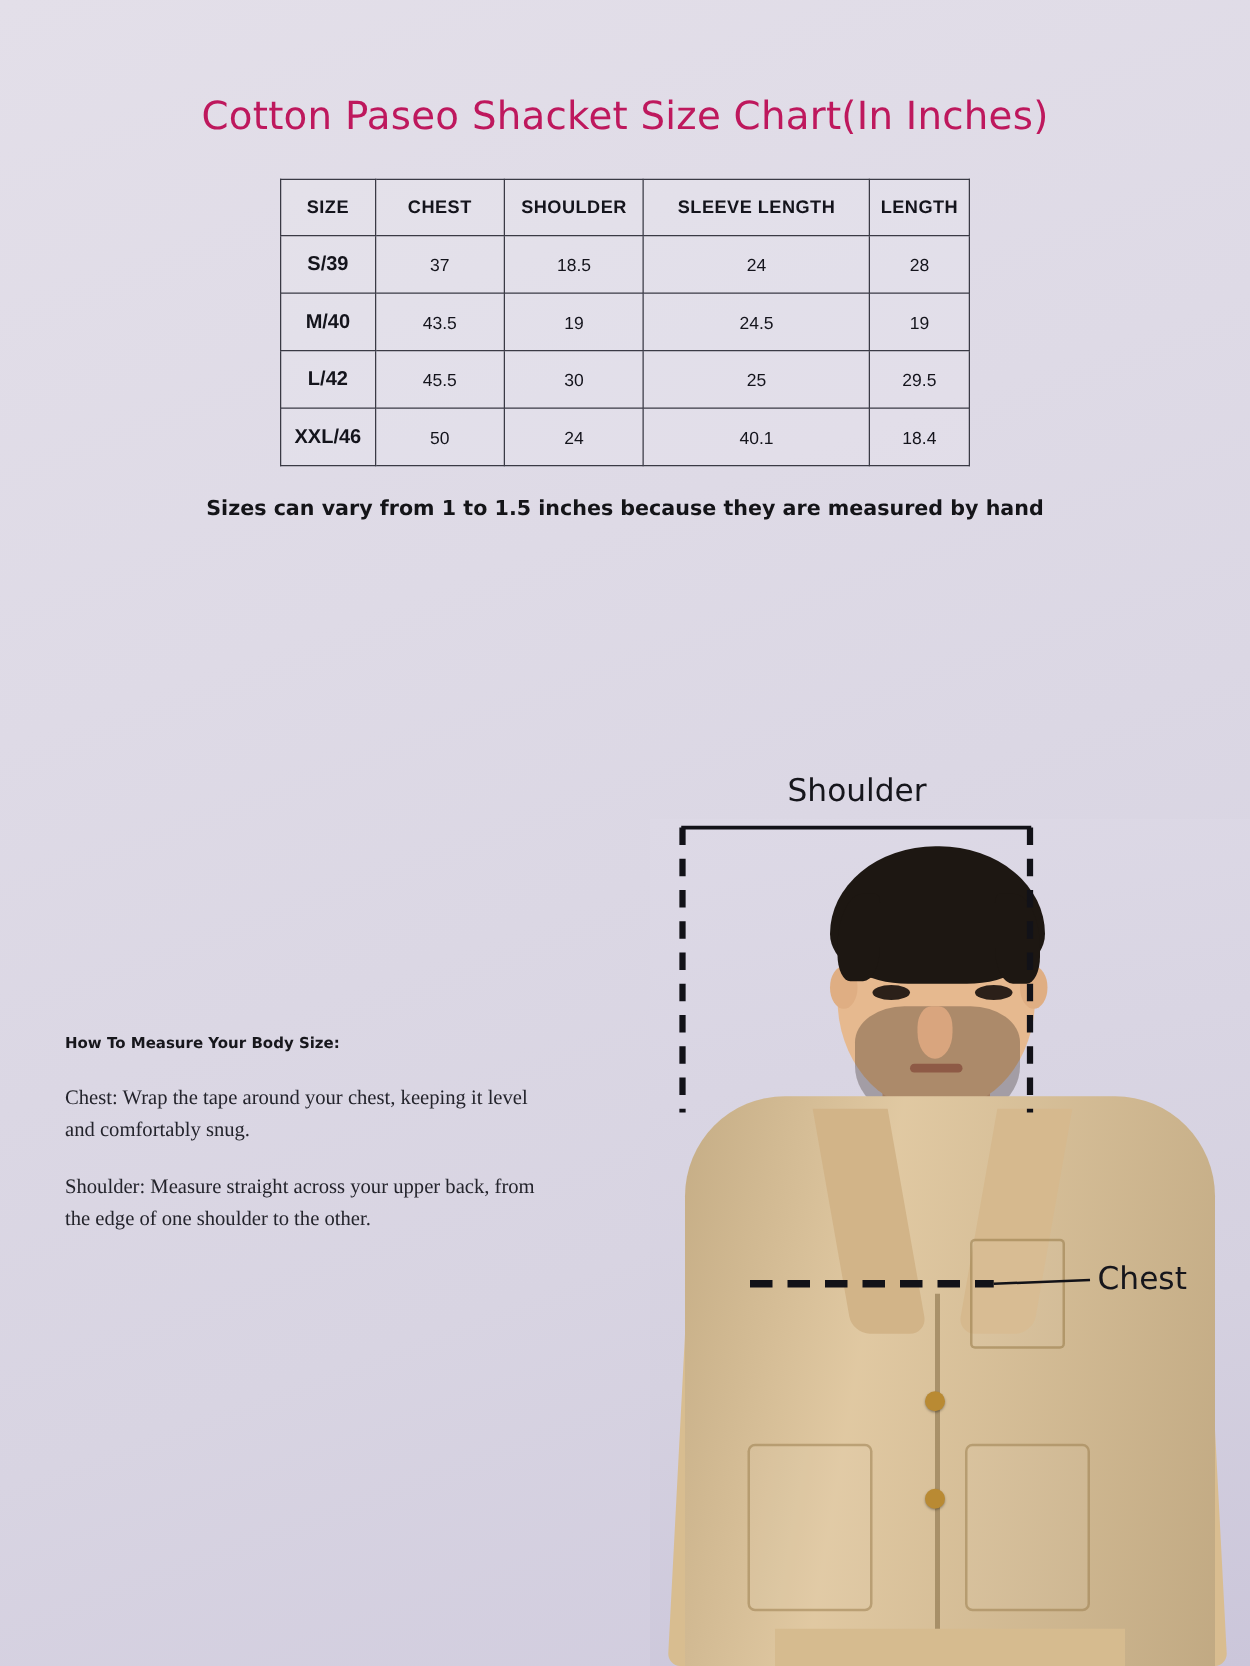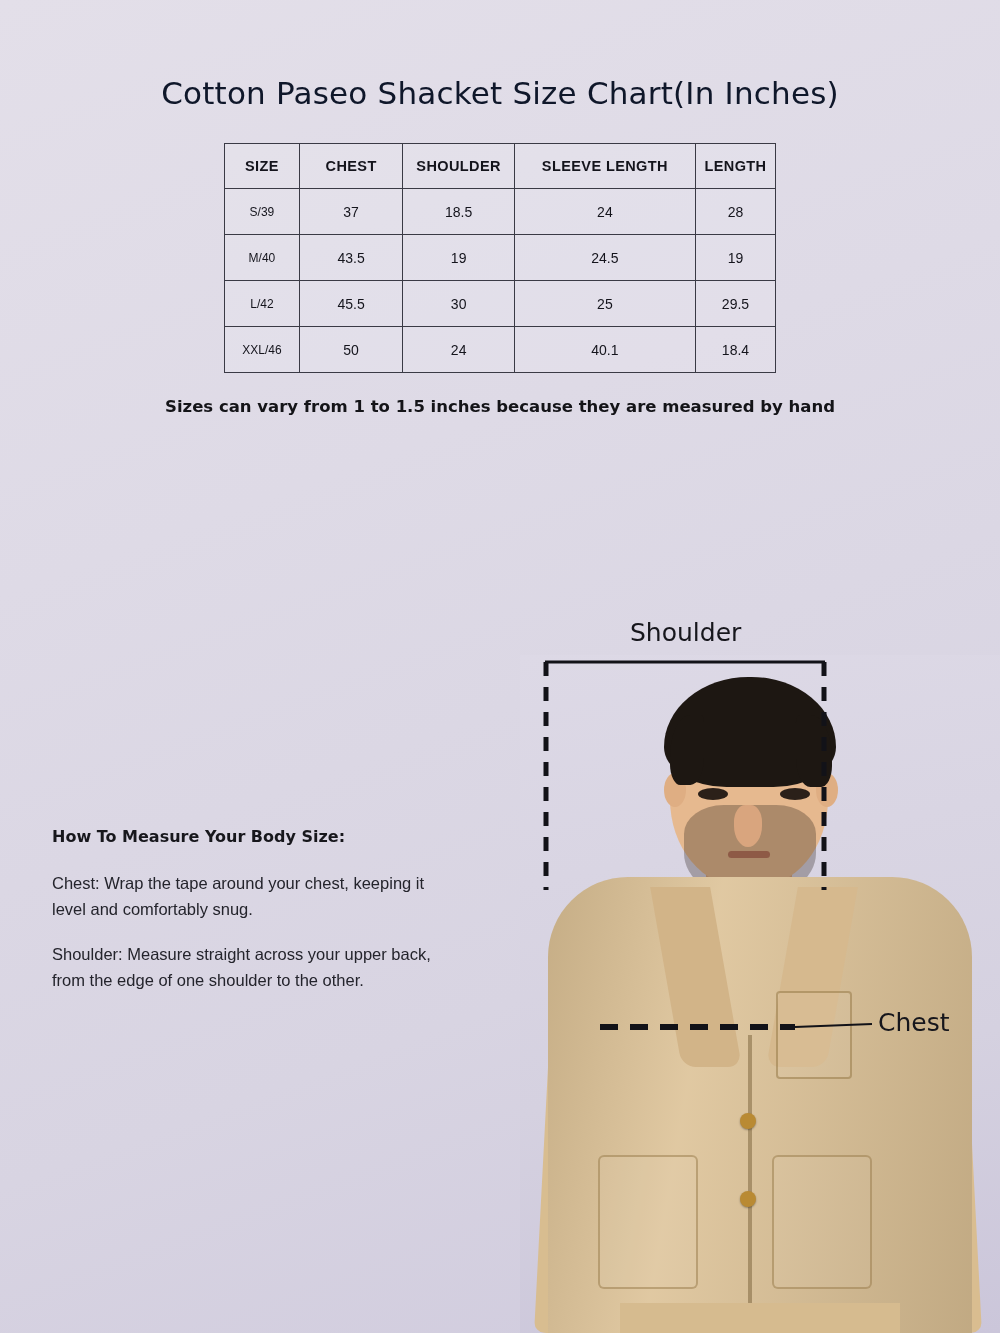--- a/index.html
+++ b/index.html
@@ -15,21 +15,21 @@
     overflow: hidden;
     position: relative;
   }
 
   
   .title {
     text-align: center;
     font-size: 31px;
     font-weight: 400;
     letter-spacing: 0.2px;
-    color: #0f172a;
+    color: #be185d;
     padding-top: 75px;
     font-family: "DejaVu Sans", sans-serif;
   }
 
   
   .table-wrap {
     display: flex;
     justify-content: center;
     margin-top: 32px;
   }
@@ -51,22 +51,22 @@
     letter-spacing: 0.4px;
     height: 42px;
     font-family: "Liberation Sans", sans-serif;
   }
   table.size-chart td {
     font-size: 14px;
     height: 43px;
     font-family: "Liberation Sans", sans-serif;
   }
   table.size-chart td.size-cell {
-    font-weight: normal;
-    font-size: 12px;
+    font-weight: bold;
+    font-size: 16px;
     margin-left: 44px;
   }
   .col-size     { width: 74px; }
   .col-chest    { width: 104px; }
   .col-shoulder { width: 110px; }
   .col-sleeve   { width: 186px; }
   .col-length   { width: 78px; }
 
   .note {
     text-align: center;
@@ -86,33 +86,33 @@
     height: 733px;
   }
 
   .measure-block {
     position: absolute;
     left: 52px;
     top: 225px;
     width: 400px;
   }
   .measure-heading {
-    font-size: 16px;
+    font-size: 12px;
     font-weight: bold;
     line-height: 1.5;
     color: #17171c;
     font-family: "DejaVu Sans", sans-serif;
     margin: 0 0 22px 0;
     max-width: 330px;
   }
   .measure-para {
     font-size: 16.5px;
     line-height: 1.55;
     color: #24242c;
-    font-family: Liberation Sans, sans-serif;
+    font-family: Liberation Serif, serif;
     margin: 0 0 20px 0;
     max-width: 392px;
   }
 
   
   .photo-area {
     position: absolute;
     left: 520px;
     top: 55px;
     width: 480px;

